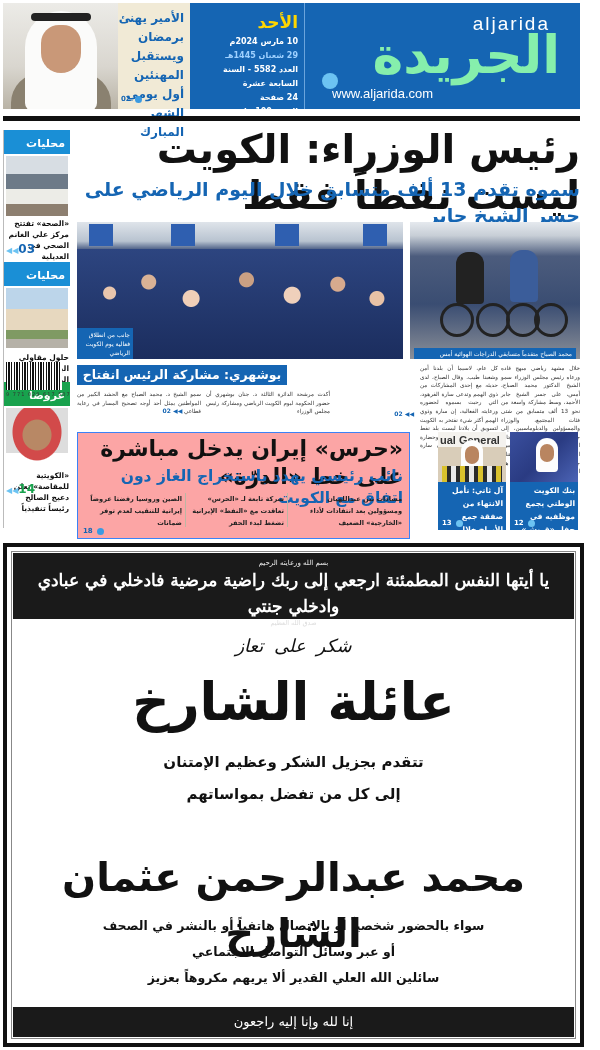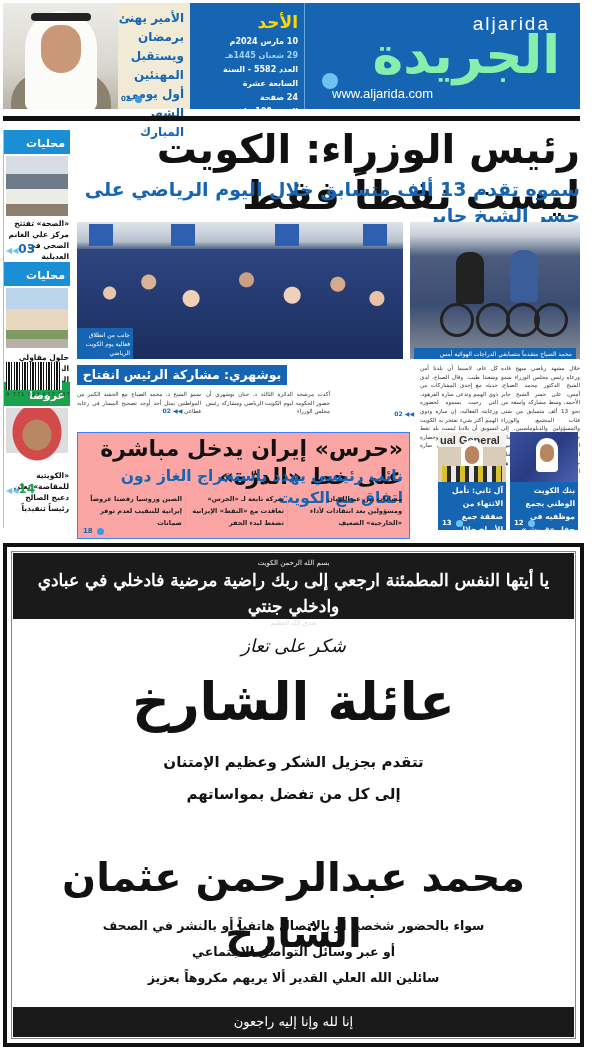--- a/index.html
+++ b/index.html
@@ -105,21 +105,21 @@
   .t-page { position: absolute; left: 4px; bottom: 3px; font-size: 7px; color: #fff; font-weight: bold; direction: ltr; }
   .t-page .pg-dot { background: #6cc3f2; }
 
   
   #ad { position: absolute; left: 3px; top: 543px; width: 581px; height: 504px; border: 4px solid #111; background: #fff; }
   #ad-inner { position: absolute; left: 4px; top: 4px; right: 4px; bottom: 4px; border: 1px solid #888; }
   #ad-top { position: absolute; left: 6px; top: 6px; right: 6px; height: 66px; background: #1a1a1a; text-align: center; color: #fff; }
   #ad-basmala { font-family: "DejaVu Serif", serif; font-size: 7px; padding-top: 6px; color: #eee; }
   #ad-verse { font-family: "DejaVu Serif", serif; font-size: 17px; font-weight: bold; line-height: 26px; color: #fff; letter-spacing: -0.5px; }
   #ad-sadaq { font-family: "DejaVu Serif", serif; font-size: 6.5px; color: #ddd; }
-  #ad-thanks-cal { position: absolute; left: 0; right: 0; top: 88px; text-align: center; font-family: Liberation Sans, sans-serif; font-size: 18px; font-style: italic; color: #111; }
+  #ad-thanks-cal { position: absolute; left: 0; right: 0; top: 88px; text-align: center; font-family: Liberation Mono, monospace; font-size: 18px; font-style: italic; color: #111; }
   #ad-family { position: absolute; left: 0; right: 0; top: 122px; text-align: center; font-size: 52px; font-weight: bold; line-height: 66px; color: #111; letter-spacing: 3px; }
   .ad-line { position: absolute; left: 0; right: 0; text-align: center; font-size: 15px; font-weight: bold; line-height: 22px; color: #111; }
   #ad-l1 { top: 204px; }
   #ad-l2 { top: 236px; }
   #ad-l3 { top: 268px; }
   #ad-name { position: absolute; left: 0; right: 0; top: 302px; text-align: center; font-size: 40px; font-weight: bold; line-height: 56px; color: #111; }
   .ad-small { position: absolute; left: 0; right: 0; text-align: center; font-size: 12.5px; font-weight: bold; line-height: 18px; color: #111; }
   #ad-s1 { top: 370px; }
   #ad-s2 { top: 396px; }
   #ad-s3 { top: 422px; }
@@ -231,21 +231,21 @@
     <div class="t-face"></div>
     <div class="t-mics"></div>
   </div>
   <div class="t-text">آل ثاني: نأمل الانتهاء من صفقة جمع الأبراج خلال العام الحالي</div>
   <div class="t-page"><span>13</span> <span class="pg-dot"></span></div>
 </div>
 
 <div id="ad">
   <div id="ad-inner"></div>
   <div id="ad-top">
-    <div id="ad-basmala">بسم الله الرحمن الكويت</div>
+    <div id="ad-basmala">بسم الله ورعايته الرحيم</div>
     <div id="ad-verse">يا أيتها النفس المطمئنة ارجعي إلى ربك راضية مرضية فادخلي في عبادي وادخلي جنتي</div>
     <div id="ad-sadaq">صدق الله العظيم</div>
   </div>
   <div id="ad-thanks-cal">شكر على تعاز</div>
   <div id="ad-family">عائلة الشارخ</div>
   <div class="ad-line" id="ad-l1">تتقدم بجزيل الشكر وعظيم الإمتنان</div>
   <div class="ad-line" id="ad-l2">إلى كل من تفضل بمواساتهم</div>
   <div id="ad-name">محمد عبدالرحمن عثمان الشارخ</div>
   <div class="ad-small" id="ad-s1">سواء بالحضور شخصياً أو بالاتصال هاتفياً أو بالنشر في الصحف</div>
   <div class="ad-small" id="ad-s2">أو عبر وسائل التواصل الاجتماعي</div>

